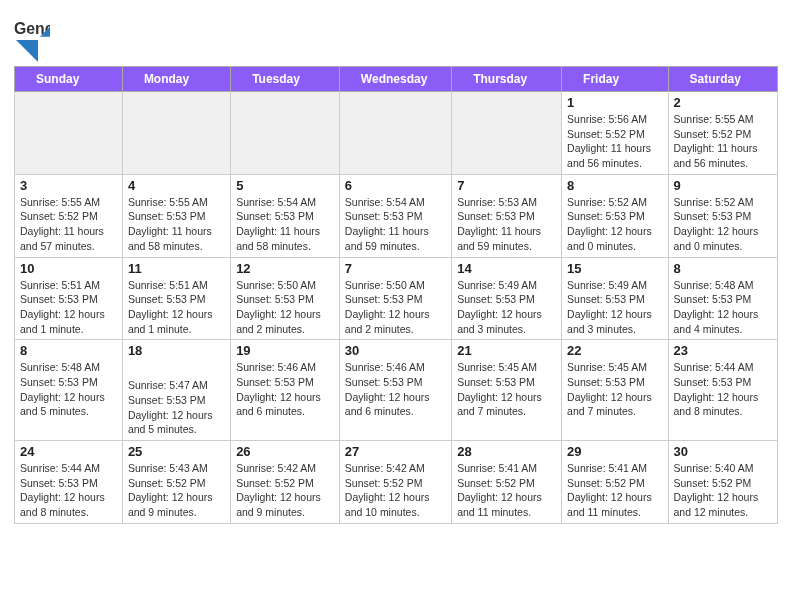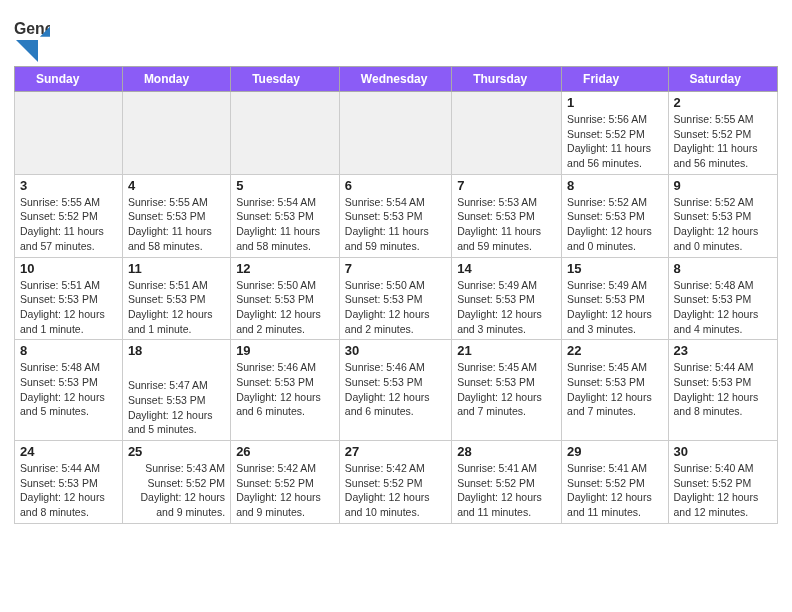--- a/index.html
+++ b/index.html
@@ -300,21 +300,21 @@
       <tr>
         <td>
           <span class="day-number">24</span>
           <div class="day-info" style="white-space: pre-line;">Sunrise: 5:44 AM
 Sunset: 5:53 PM
 Daylight: 12 hours
 and 8 minutes.</div>
         </td>
         <td>
           <span class="day-number">25</span>
-          <div class="day-info" style="white-space: pre-line; text-align: right;">Sunrise: 5:43 AM
+          <div class="day-info" style="white-space: pre-line;">Sunrise: 5:43 AM
 Sunset: 5:52 PM
 Daylight: 12 hours
 and 9 minutes.</div>
         </td>
         <td>
           <span class="day-number">26</span>
           <div class="day-info" style="white-space: pre-line;">Sunrise: 5:42 AM
 Sunset: 5:52 PM
 Daylight: 12 hours
 and 9 minutes.</div>

